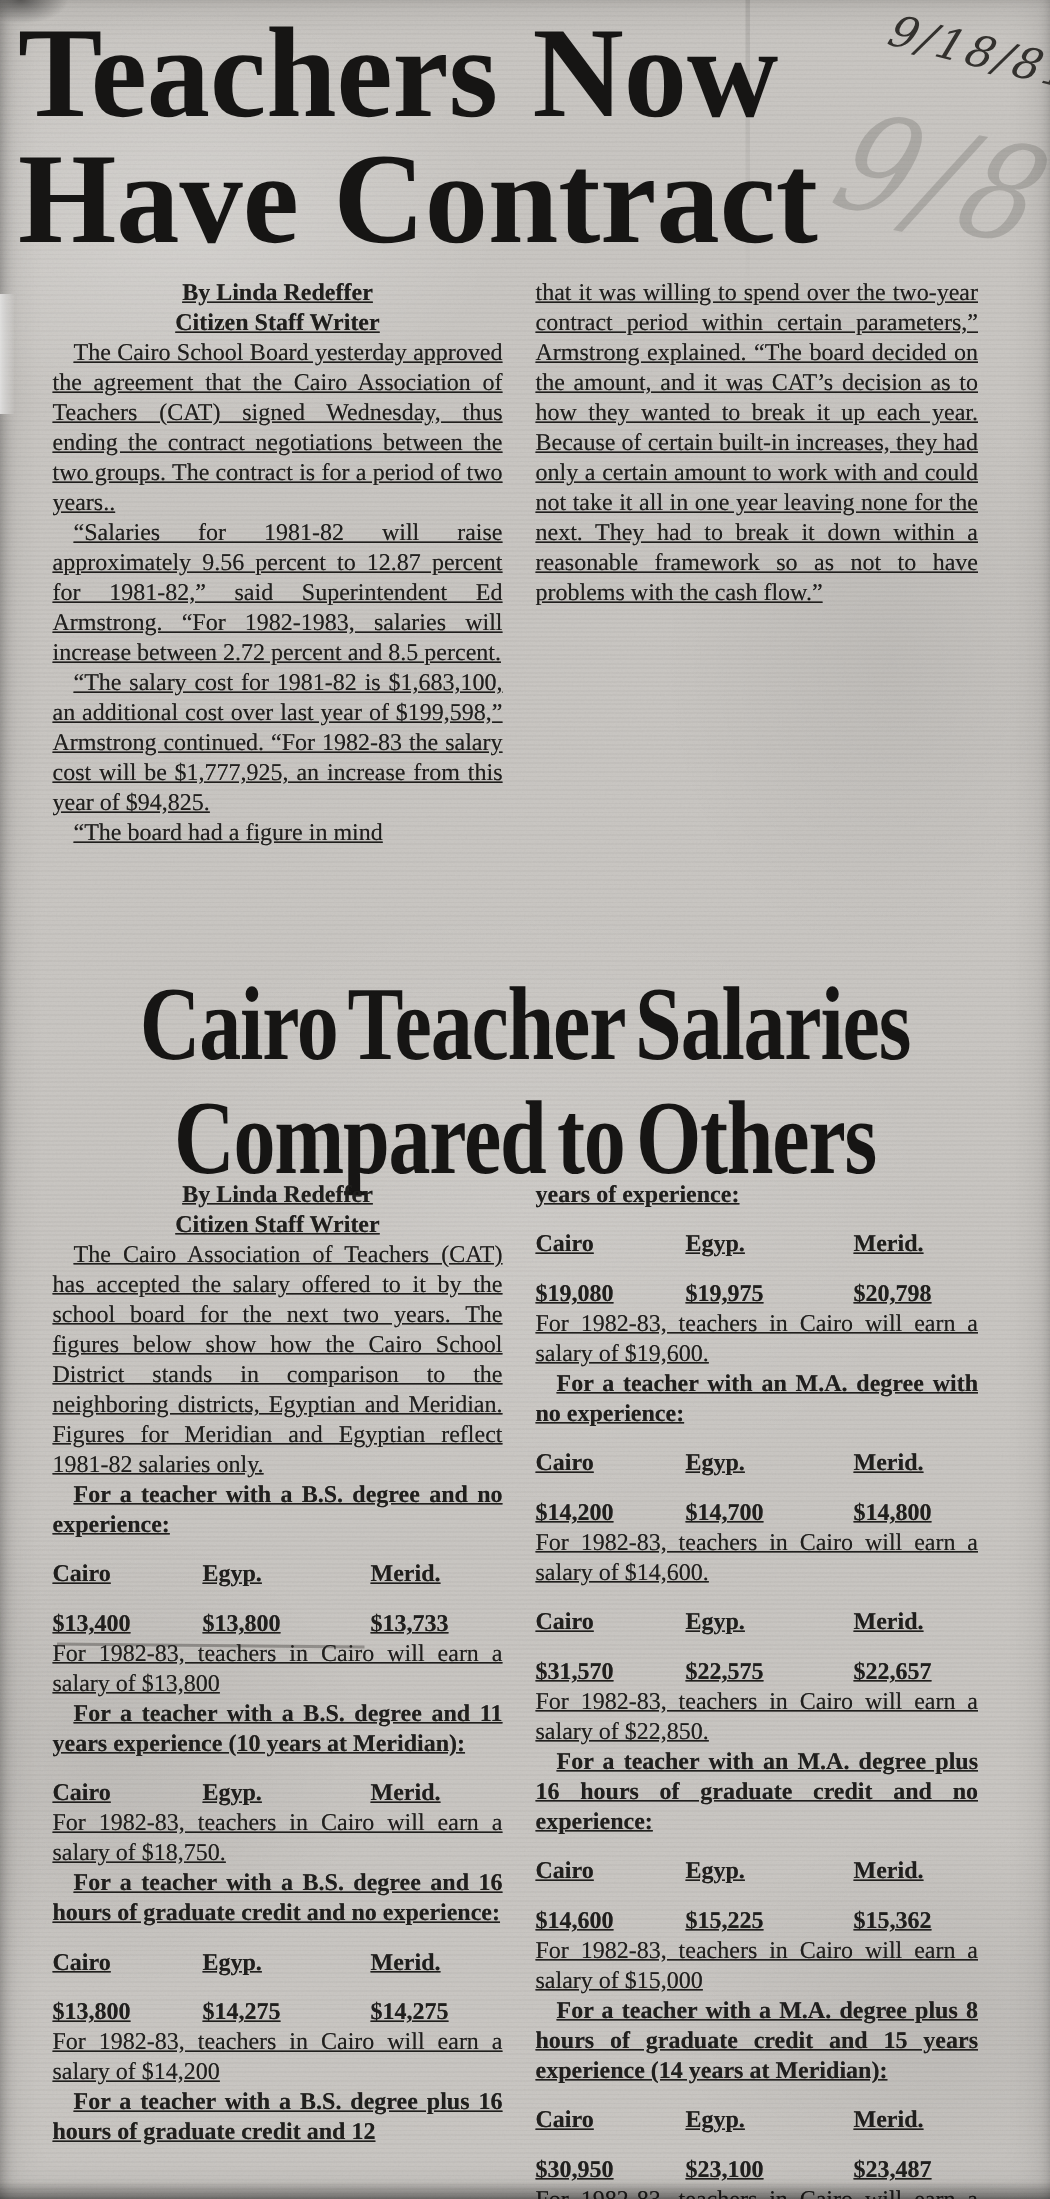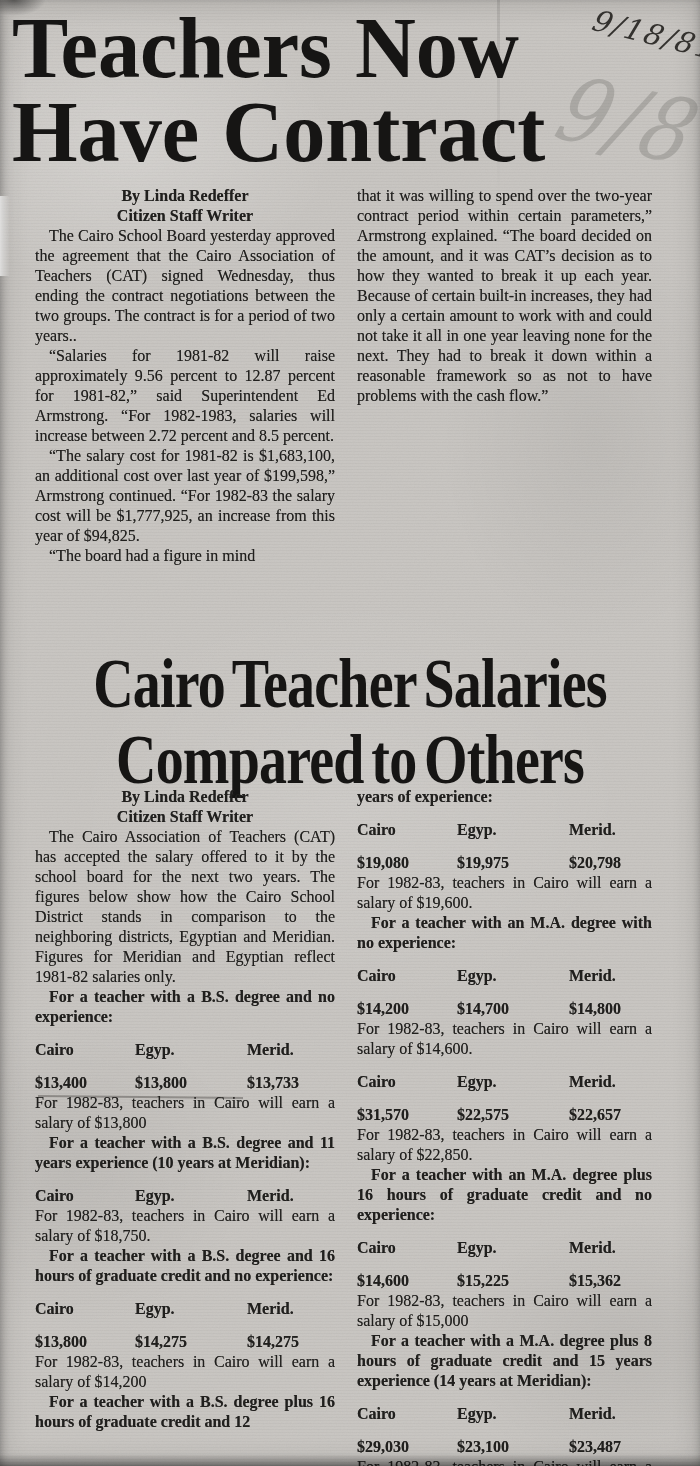--- a/index.html
+++ b/index.html
@@ -40,21 +40,21 @@
   .a2-headline{
     position:absolute;top:646px;left:0;width:700px;text-align:center;
     font-size:70px;line-height:1.09;word-spacing:-7px;letter-spacing:-1px;
     transform:scaleX(0.80);transform-origin:center top;
   }
 
   
   .body-cols{position:absolute;left:35px;width:617px;display:flex;gap:22px;}
   .a1-body{top:186px;}
   .a2-body{top:787px;}
-  .col{font-size:16px;line-height:20px;}
+  .col{font-size:16px;line-height:20px;text-decoration:underline;}
   .col-left{width:300px;flex:none;}
   .col-right{flex:1;min-width:0;}
 
   .col p{margin:0;text-shadow:0 0 0.4px rgba(20,20,20,0.55);}
   .byline{font-weight:700;text-align:center;text-indent:0;}
   .para{text-align:justify;text-indent:14px;}
   .para-flush{text-align:justify;text-indent:0;}
   .bold{font-weight:700;text-align:justify;text-indent:14px;}
   .bold-flush{font-weight:700;text-align:justify;text-indent:0;}
   .vgap{height:26px;}
@@ -226,21 +226,21 @@
             <span>$15,362</span>
           </div>
           <p class="para-flush">For 1982-83, teachers in Cairo will earn a salary of $15,000</p>
           <p class="bold">For a teacher with a M.A. degree plus 8 hours of graduate credit and 15 years experience (14 years at Meridian):</p>
           <div class="salary-row salary-head">
             <span>Cairo</span>
             <span>Egyp.</span>
             <span>Merid.</span>
           </div>
           <div class="salary-row salary-vals">
-            <span>$29,030</span>
+            <span>$30,950</span>
             <span>$23,100</span>
             <span>$23,487</span>
           </div>
           <p class="para-flush">For 1982-83, teachers in Cairo will earn a salary of $23,250.</p>
         </div>
     </div>
   </section>
 
   <div class="scan-line"></div>
 </div>

